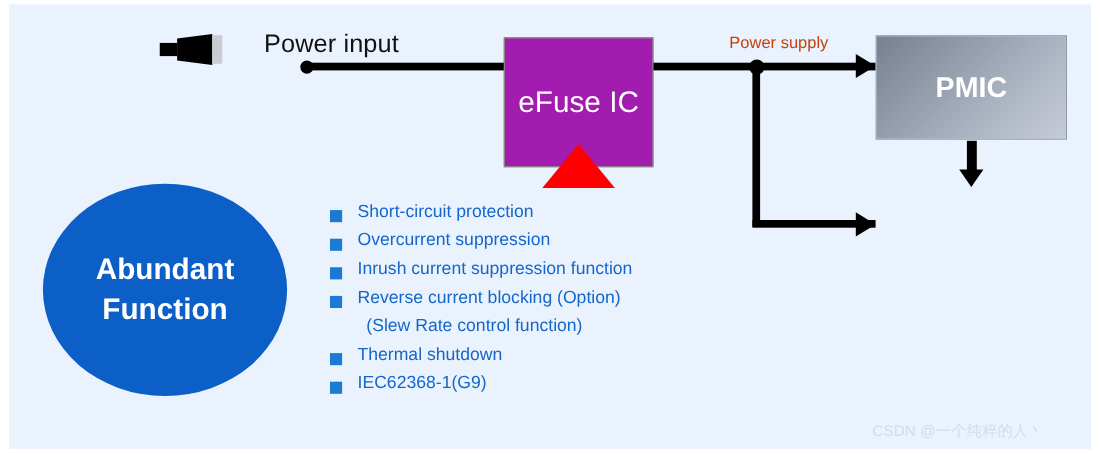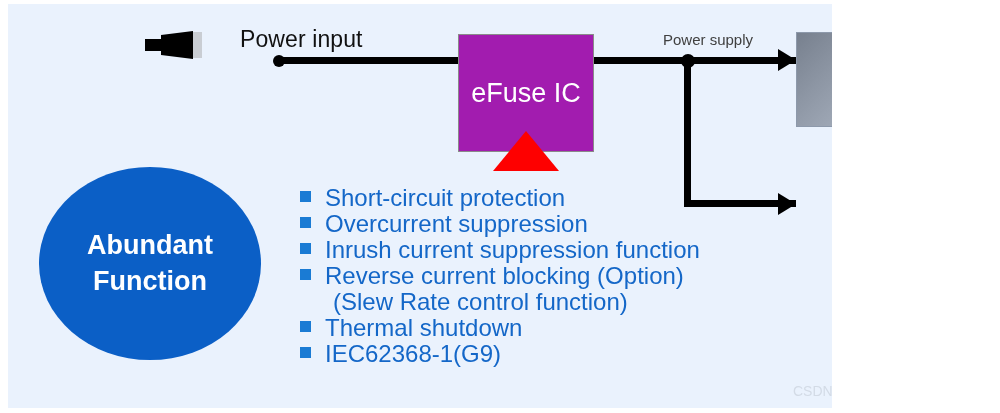--- a/index.html
+++ b/index.html
@@ -2,21 +2,21 @@
 <html><head>
 <meta charset="utf-8">
 <style>
   html, body {
     margin: 0;
     padding: 0;
     background: #ffffff;
   }
   #root {
     position: relative;
-    width: 832px;
+    width: 1000px;
     height: 413px;
     background: #ffffff;
     overflow: hidden;
     font-family: "Liberation Sans", sans-serif;
   }
   #canvas {
     position: absolute;
     left: 8px;
     top: 4px;
     width: 984px;
@@ -34,21 +34,21 @@
   .label-power-input {
     left: 232px; top: 22px;
     font-size: 23px;
     color: #111111;
     letter-spacing: 0.1px;
     white-space: nowrap;
   }
   .label-power-supply {
     left: 655px; top: 27px;
     font-size: 15px;
-    color: #404040;
+    color: #c2410c;
     white-space: nowrap;
   }
 
   
   .wire { background: #000000; }
   .wire-h-main     { left: 270px; top: 53px;  width: 192px; height: 7px; }
   .wire-h-out      { left: 573px; top: 53px;  width: 215px; height: 7px; }
   .wire-v-branch   { left: 676px; top: 56px;  width: 7px;   height: 146px; }
   .wire-h-mcu      { left: 676px; top: 196px; width: 112px; height: 7px; }
   .dot {
@@ -140,21 +140,21 @@
   }
   .bullet-sq {
     width: 11px; height: 11px;
     background: #1a7bd4;
     margin-top: 7px;
     margin-right: 14px;
     flex: 0 0 auto;
   }
   .bullet-sq.hidden { visibility: hidden; }
   .feature-text {
-    font-size: 24px;
+    font-size: 16px;
     color: #1467c8;
     white-space: nowrap;
   }
   .feature-row.sub .feature-text { padding-left: 8px; }
 
   
   .watermark {
     left: 785px; top: 379px;
     font-size: 14px;
     color: #d3dbe6;

